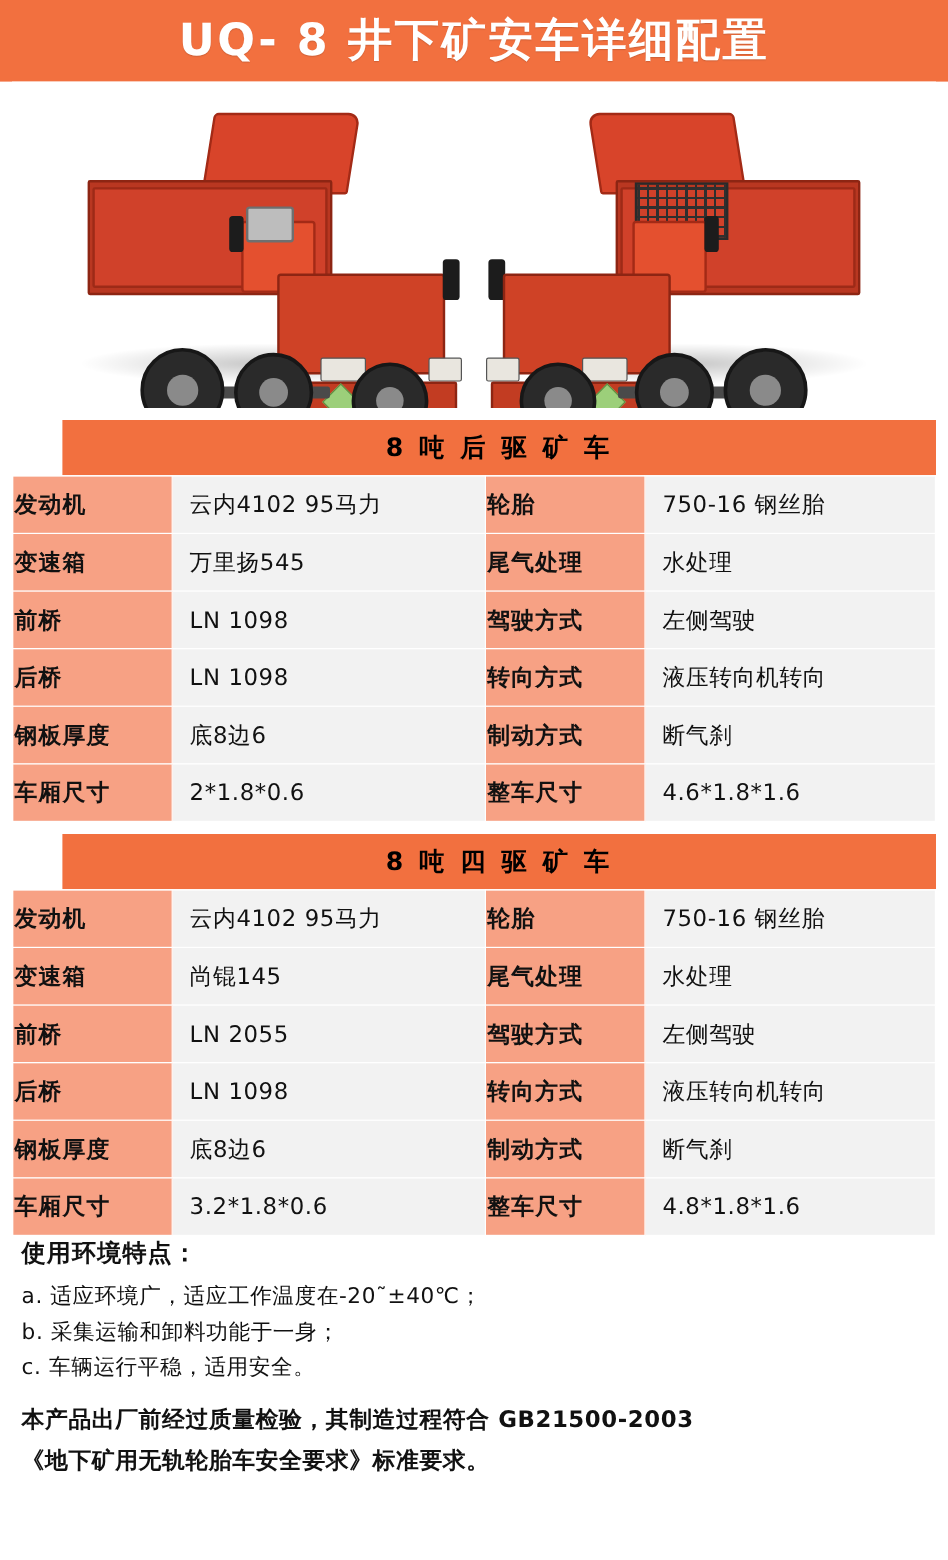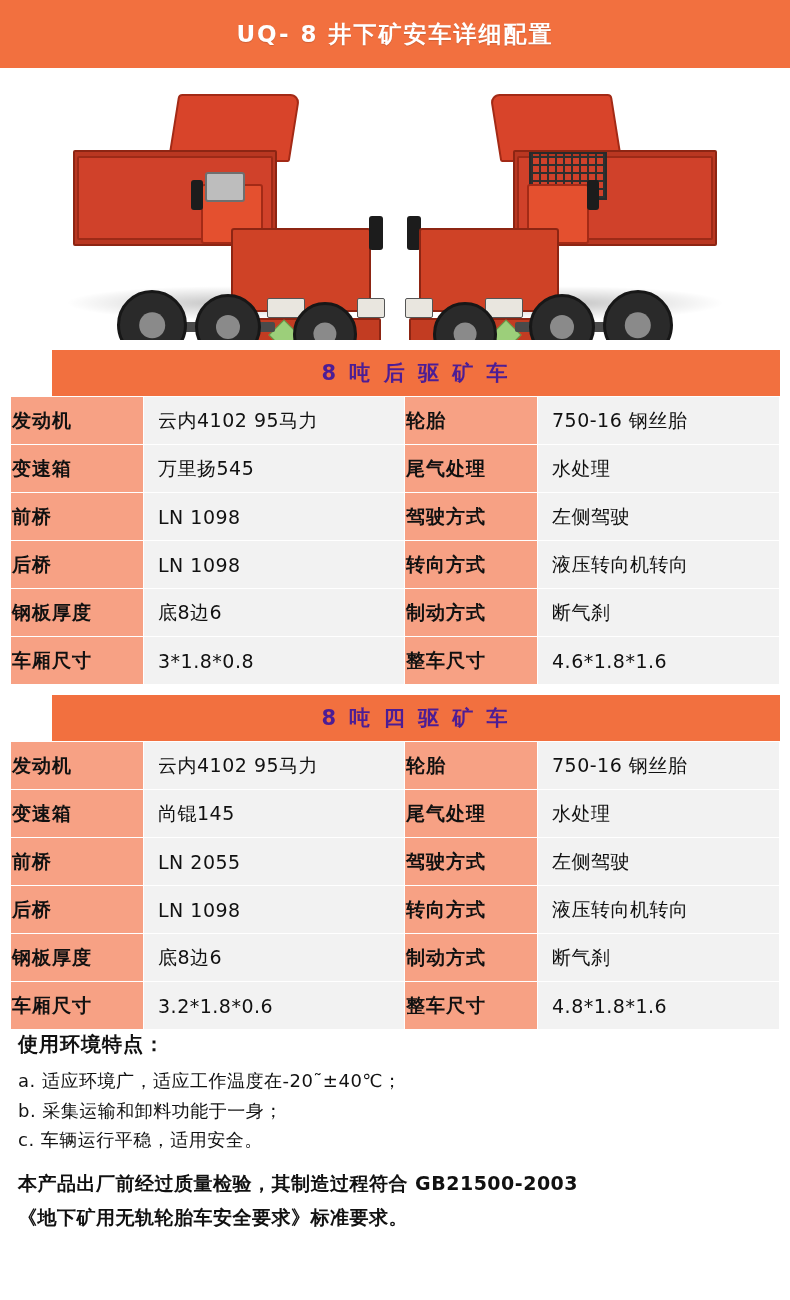--- a/index.html
+++ b/index.html
@@ -27,21 +27,21 @@
   .header-band {
     margin: 0 -10px;
     background: #f2703f;
     height: 68px;
     display: flex;
     align-items: center;
     justify-content: center;
   }
   .header-title {
     color: #ffffff;
-    font-size: 23px;
+    font-size: 37px;
     font-weight: bold;
     letter-spacing: 2px;
     font-family: "DejaVu Sans", "Liberation Sans", sans-serif;
     text-shadow: 0 1px 1px rgba(0,0,0,0.15);
     white-space: nowrap;
   }
 
   
   .photo-area {
     position: relative;
@@ -136,21 +136,21 @@
     position: absolute;
     background: repeating-linear-gradient(90deg, #2f2f2f 0 2px, rgba(0,0,0,0) 2px 8px),
                 repeating-linear-gradient(0deg, #2f2f2f 0 2px, rgba(0,0,0,0) 2px 8px);
     border: 2px solid #2a2a2a;
   }
 
   
   .spec-block { margin-top: 10px; }
   .spec-title {
     background: #f2703f;
-    color: #4c1d95;
+    color: #000000;
     font-size: 21px;
     font-weight: bold;
     text-align: center;
     padding: 9px 0;
     letter-spacing: 3px;
     font-family: "DejaVu Sans", "Liberation Sans", sans-serif;
     margin-left: 42px;
   }
   table.spec {
     width: 100%;
@@ -298,21 +298,21 @@
           <td class="val">液压转向机转向</td>
         </tr>
         <tr>
           <td class="lab">钢板厚度</td>
           <td class="val val-wide">底8边6</td>
           <td class="lab">制动方式</td>
           <td class="val">断气刹</td>
         </tr>
         <tr>
           <td class="lab">车厢尺寸</td>
-          <td class="val val-wide">3*1.8*0.8</td>
+          <td class="val val-wide">2*1.8*0.6</td>
           <td class="lab">整车尺寸</td>
           <td class="val">4.6*1.8*1.6</td>
         </tr>
       </tbody>
     </table>
   </div>
 
   <div class="spec-block">
     <div class="spec-title">8 吨 四 驱 矿 车</div>
     <table class="spec">

